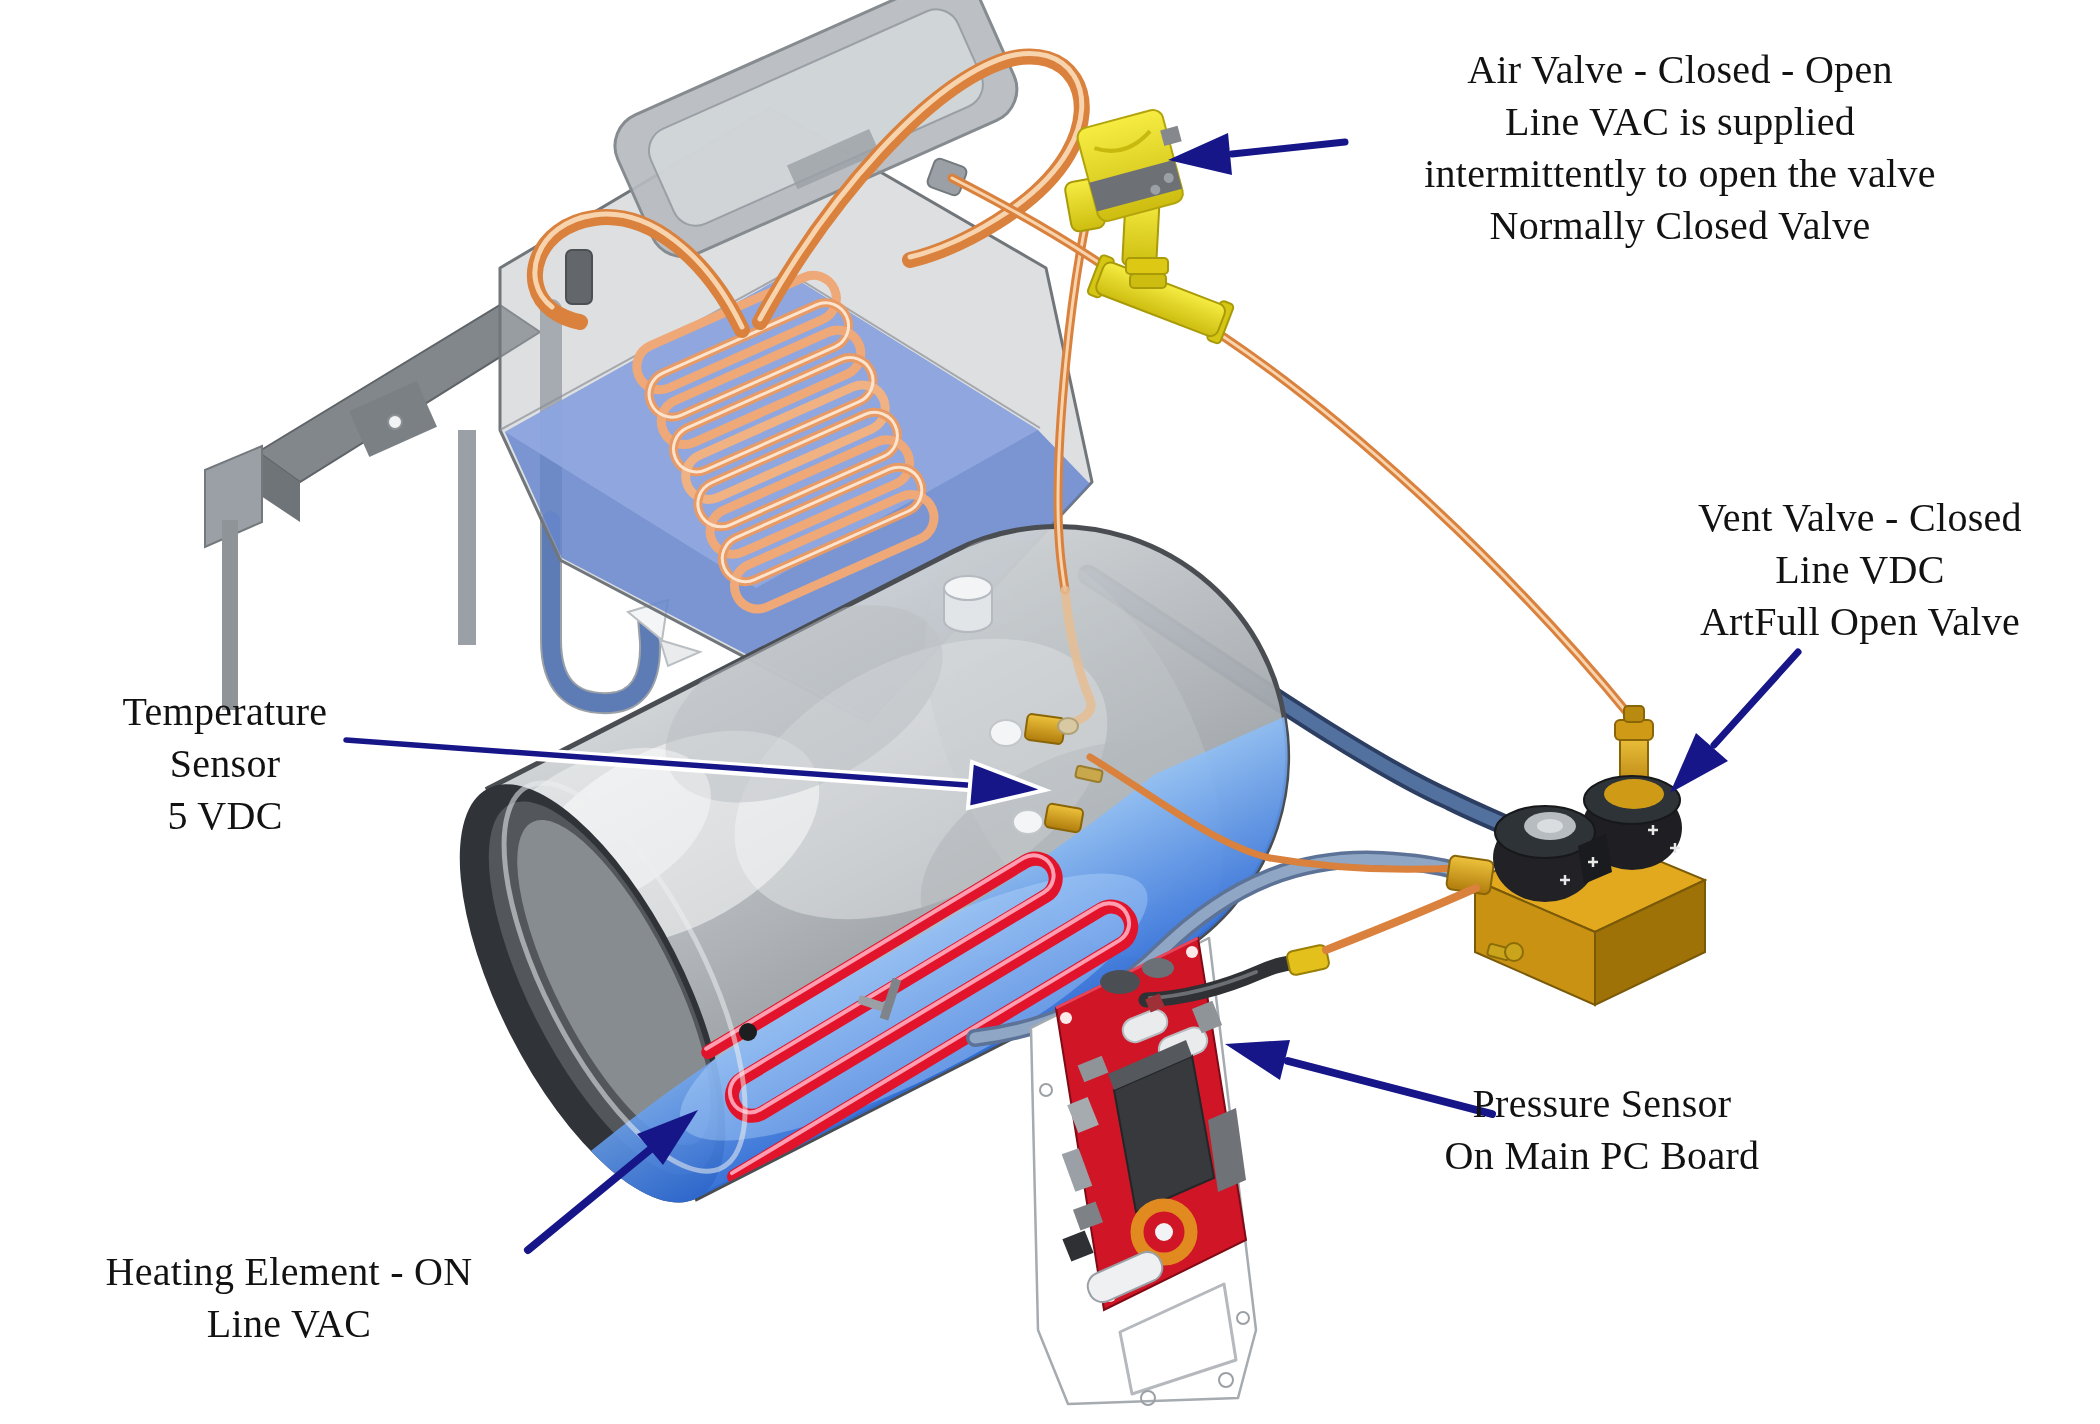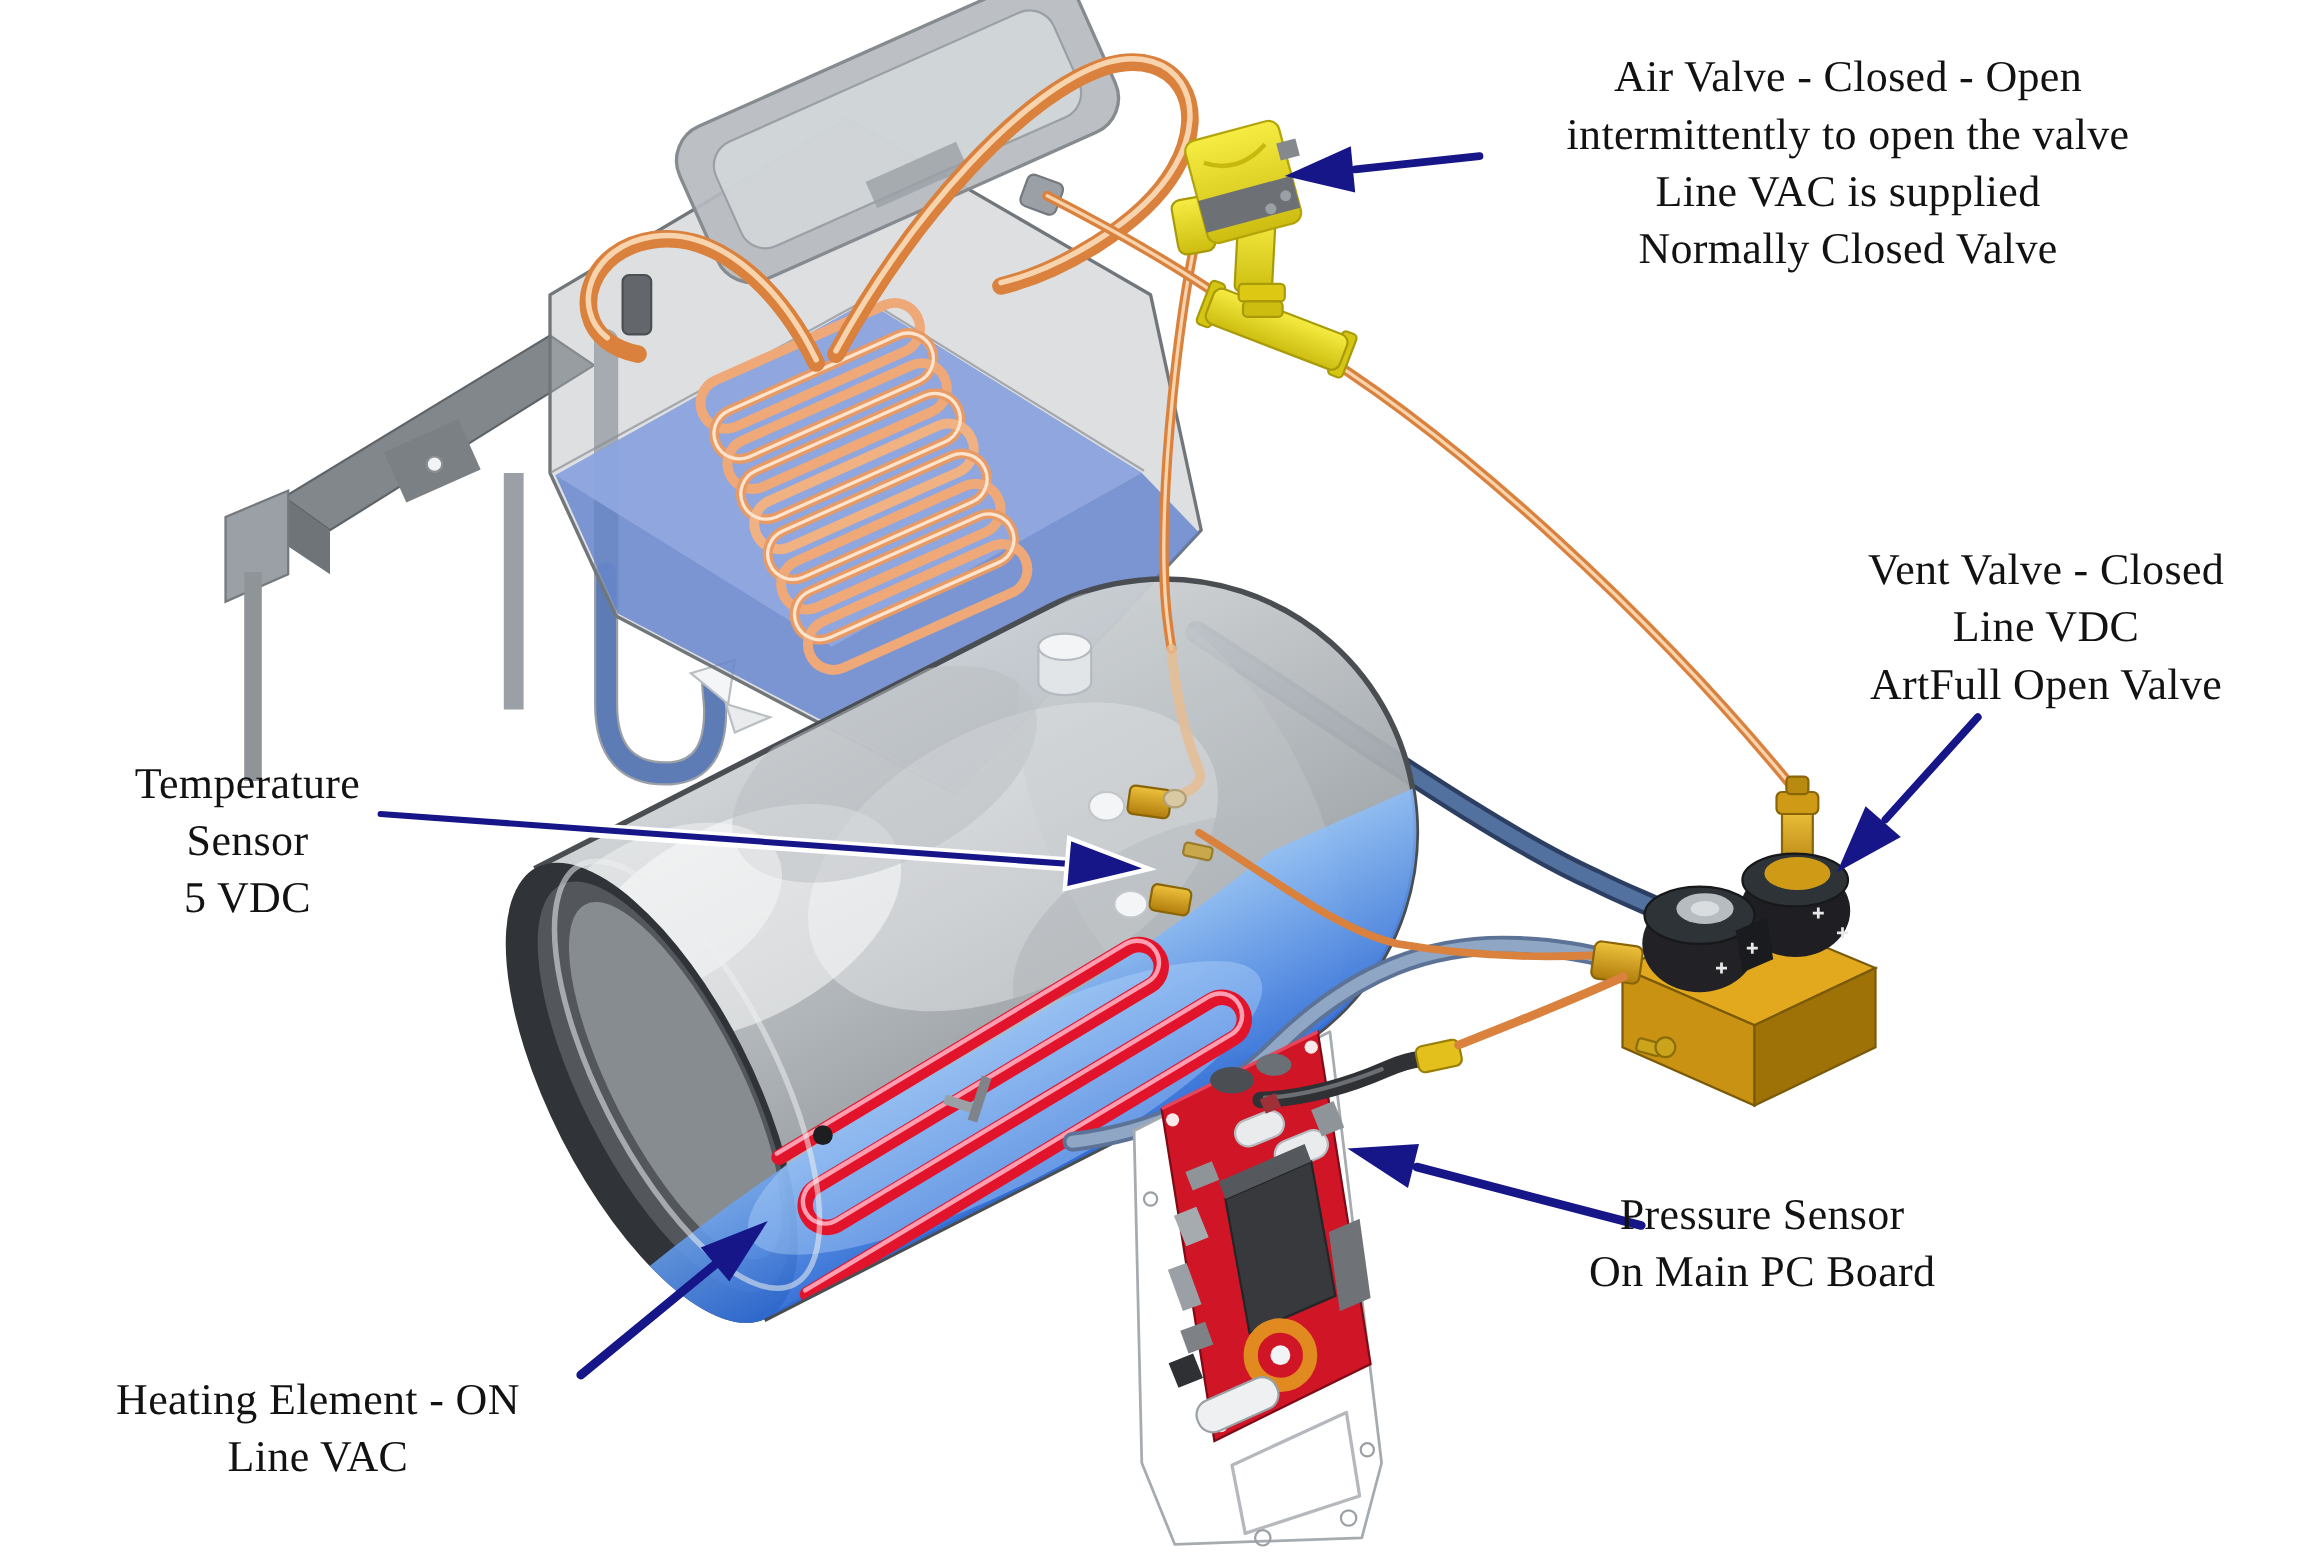--- a/index.html
+++ b/index.html
@@ -282,22 +282,22 @@
     </g>
     <g>
       <line class="navS" x1="1492" y1="1114" x2="1288" y2="1061" stroke-width="8"></line>
       <polygon class="navF" points="1225,1044 1290,1040 1280,1080"></polygon>
     </g>
   </g>
 </svg>
 
 <div class="label" style="left:1340px;top:44px;width:680px;">
   <div>Air Valve - Closed - Open</div>
+  <div>Line VAC is supplied</div>
   <div>intermittently to open the valve</div>
-  <div>Line VAC is supplied</div>
   <div>Normally Closed Valve</div>
 </div>
 
 <div class="label" style="left:1630px;top:492px;width:460px;">
   <div>Vent Valve - Closed</div>
   <div>Line VDC</div>
   <div>ArtFull Open Valve</div>
 </div>
 
 <div class="label" style="left:50px;top:686px;width:350px;">

